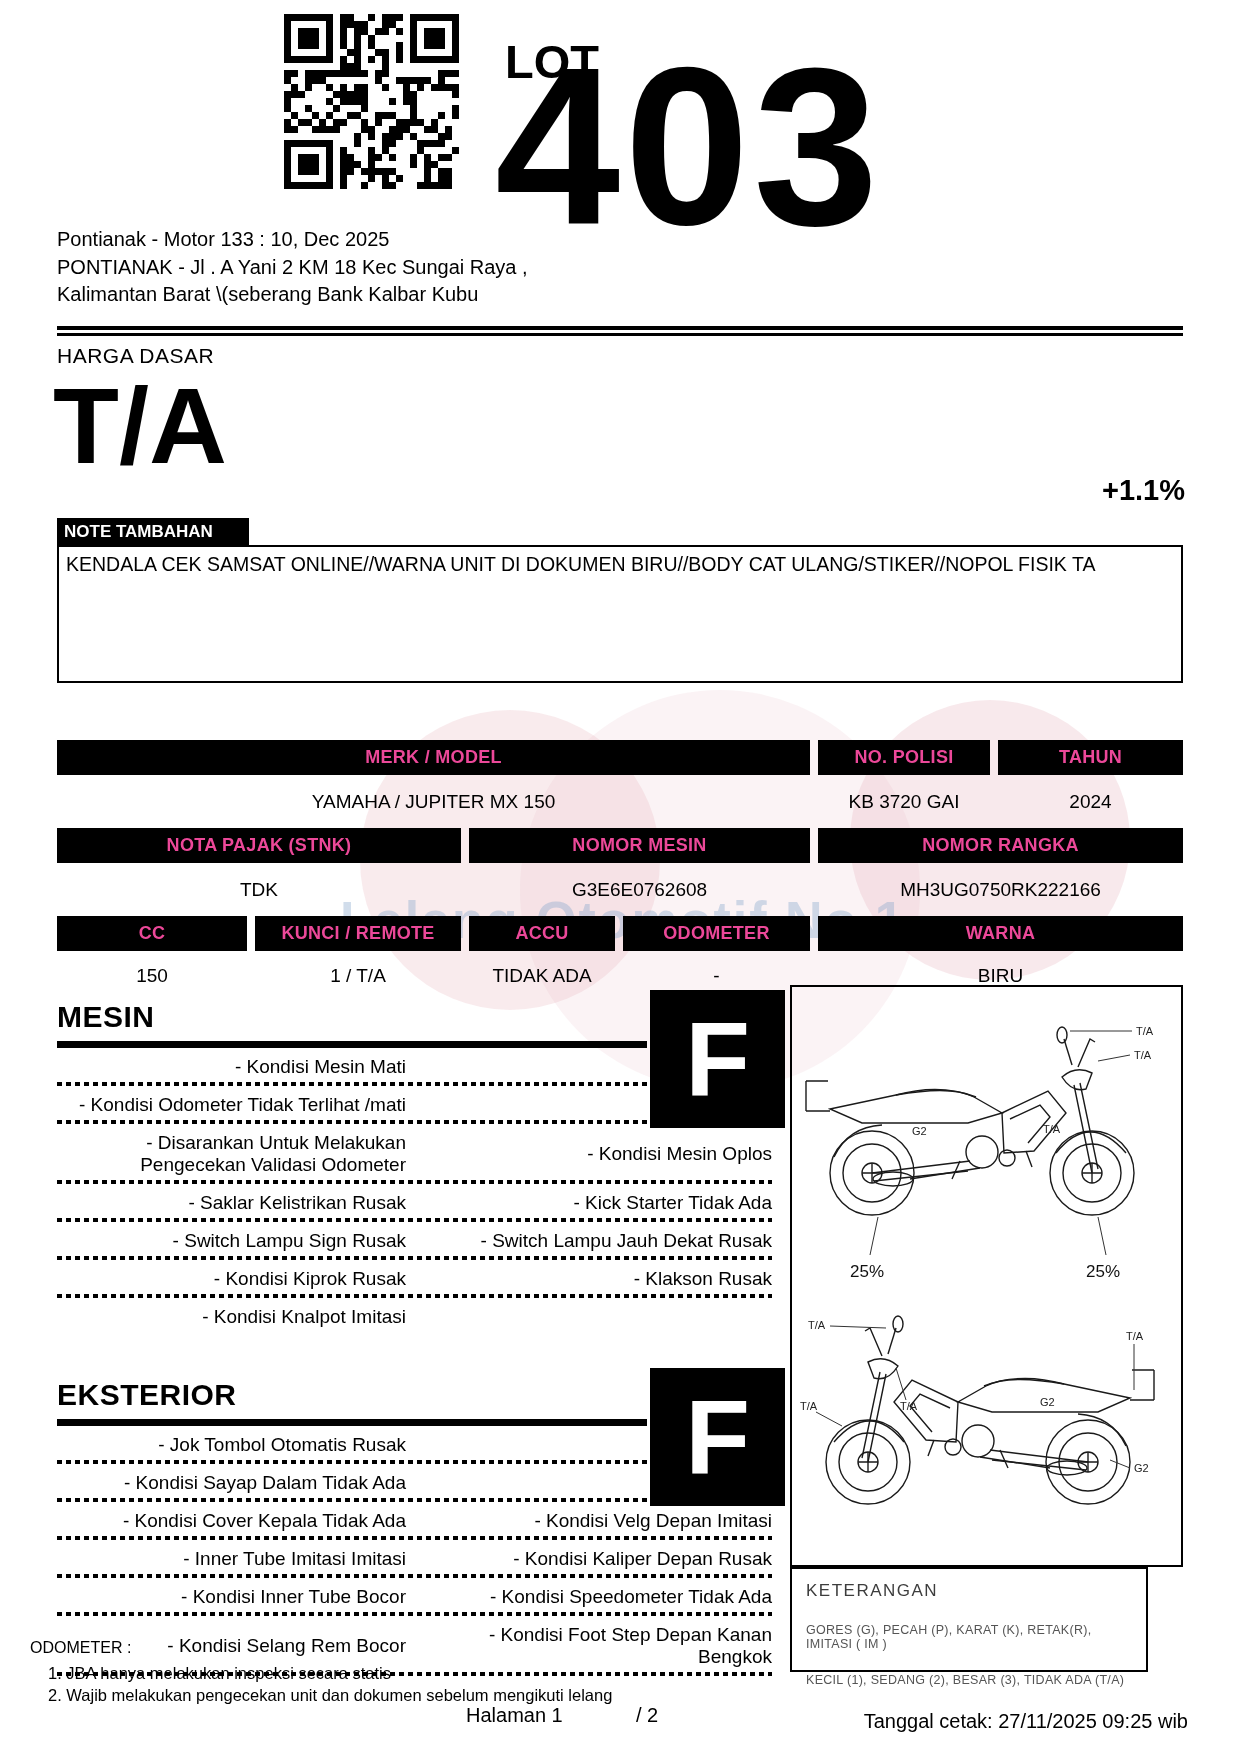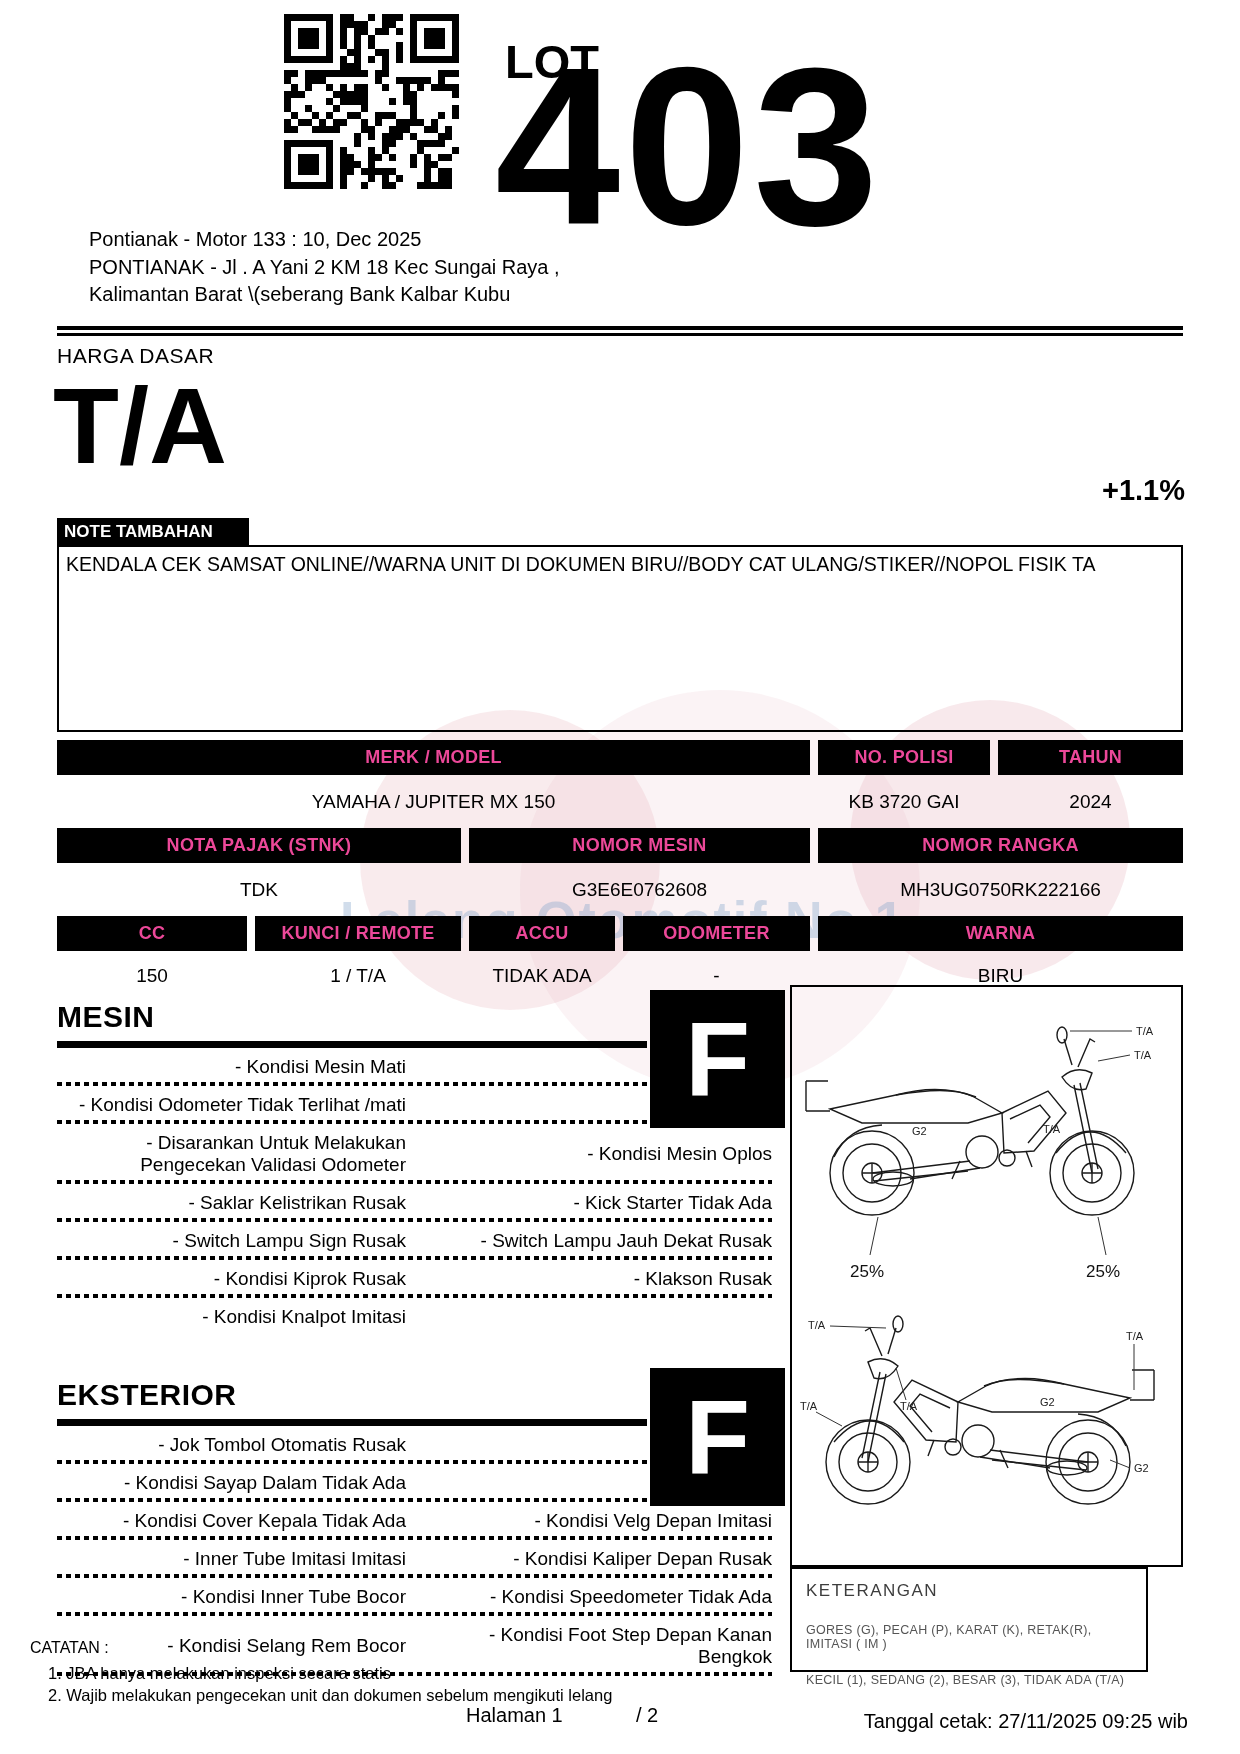--- a/index.html
+++ b/index.html
@@ -7,29 +7,29 @@
   .abs{position:absolute;}
 
   
   .wm-circle{position:absolute;border-radius:50%;pointer-events:none;}
   .wm-text{position:absolute;font-weight:bold;font-size:52px;letter-spacing:2px;color:rgba(140,170,205,0.40);pointer-events:none;white-space:nowrap;}
 
   
   .qr{left:284px;top:14px;width:175px;height:175px;}
   .lot-label{left:505px;top:18px;font-size:47px;font-weight:bold;line-height:1;margin-top:20px;}
   .lot-number{left:495px;top:40px;font-size:225px;font-weight:bold;line-height:0.95;letter-spacing:4px;}
-  .auction{left:57px;top:226px;width:480px;font-size:20px;line-height:1.38;margin-left:32px;}
+  .auction{left:57px;top:226px;width:480px;font-size:20px;line-height:1.38;}
   .rule{left:57px;top:326px;width:1126px;height:3px;border-top:4px solid #000;border-bottom:3px solid #000;}
   .harga-label{left:57px;top:344px;font-size:21px;letter-spacing:0.5px;}
   .harga-value{left:53px;top:372px;font-size:108px;font-weight:bold;line-height:1;}
   .price-adj{right:55px;top:474px;font-size:29px;font-weight:bold;}
 
   
   .note-label{left:57px;top:518px;width:192px;height:27px;background:#000;color:#fff;font-size:17px;font-weight:bold;line-height:27px;padding-left:7px;box-sizing:border-box;}
-  .note-box{left:57px;top:545px;width:1126px;height:187px;border:2px solid #000;box-sizing:border-box;padding:3px 7px;font-size:19.5px;line-height:1.45;text-align:justify;}
+  .note-box{left:57px;top:545px;width:1126px;height:138px;border:2px solid #000;box-sizing:border-box;padding:3px 7px;font-size:19.5px;line-height:1.45;text-align:justify;}
 
   
   .spec-table{left:57px;top:740px;width:1126px;display:grid;grid-template-columns:190px 206px 146px 187px 172px 185px;grid-template-rows:35px 53px 35px 53px 35px 50px;column-gap:8px;}
   .spec-table .th{background:#000;color:#ec4899;font-weight:bold;font-size:18px;display:flex;align-items:center;justify-content:center;letter-spacing:0.3px;}
   .spec-table .td{font-size:19px;display:flex;align-items:center;justify-content:center;}
   .s12{grid-column:1/3}.s34{grid-column:3/5}.s14{grid-column:1/5}.s56{grid-column:5/7}
   .c1{grid-column:1}.c2{grid-column:2}.c3{grid-column:3}.c4{grid-column:4}.c5{grid-column:5}.c6{grid-column:6}
 
   
   .section{position:absolute;left:57px;width:715px;}
@@ -265,21 +265,21 @@
   </svg>
 </div>
 
 <div class="abs keterangan-box">
   <div class="ket-title">KETERANGAN</div>
   <div class="ket-line">GORES (G), PECAH (P), KARAT (K), RETAK(R), IMITASI ( IM )</div>
   <div class="ket-line">KECIL (1), SEDANG (2), BESAR (3), TIDAK ADA (T/A)</div>
 </div>
 
 <div class="abs catatan">
-  <div>CATATAN :</div>
+  <div>ODOMETER :</div>
   <div class="items">
     <div>1. JBA hanya melakukan inspeksi secara statis</div>
     <div>2. Wajib melakukan pengecekan unit dan dokumen sebelum mengikuti lelang</div>
   </div>
 </div>
 
 <div class="abs footer-page">Halaman 1</div>
 <div class="abs footer-of">/ 2</div>
 <div class="abs footer-print">Tanggal cetak: 27/11/2025 09:25 wib</div>
 

